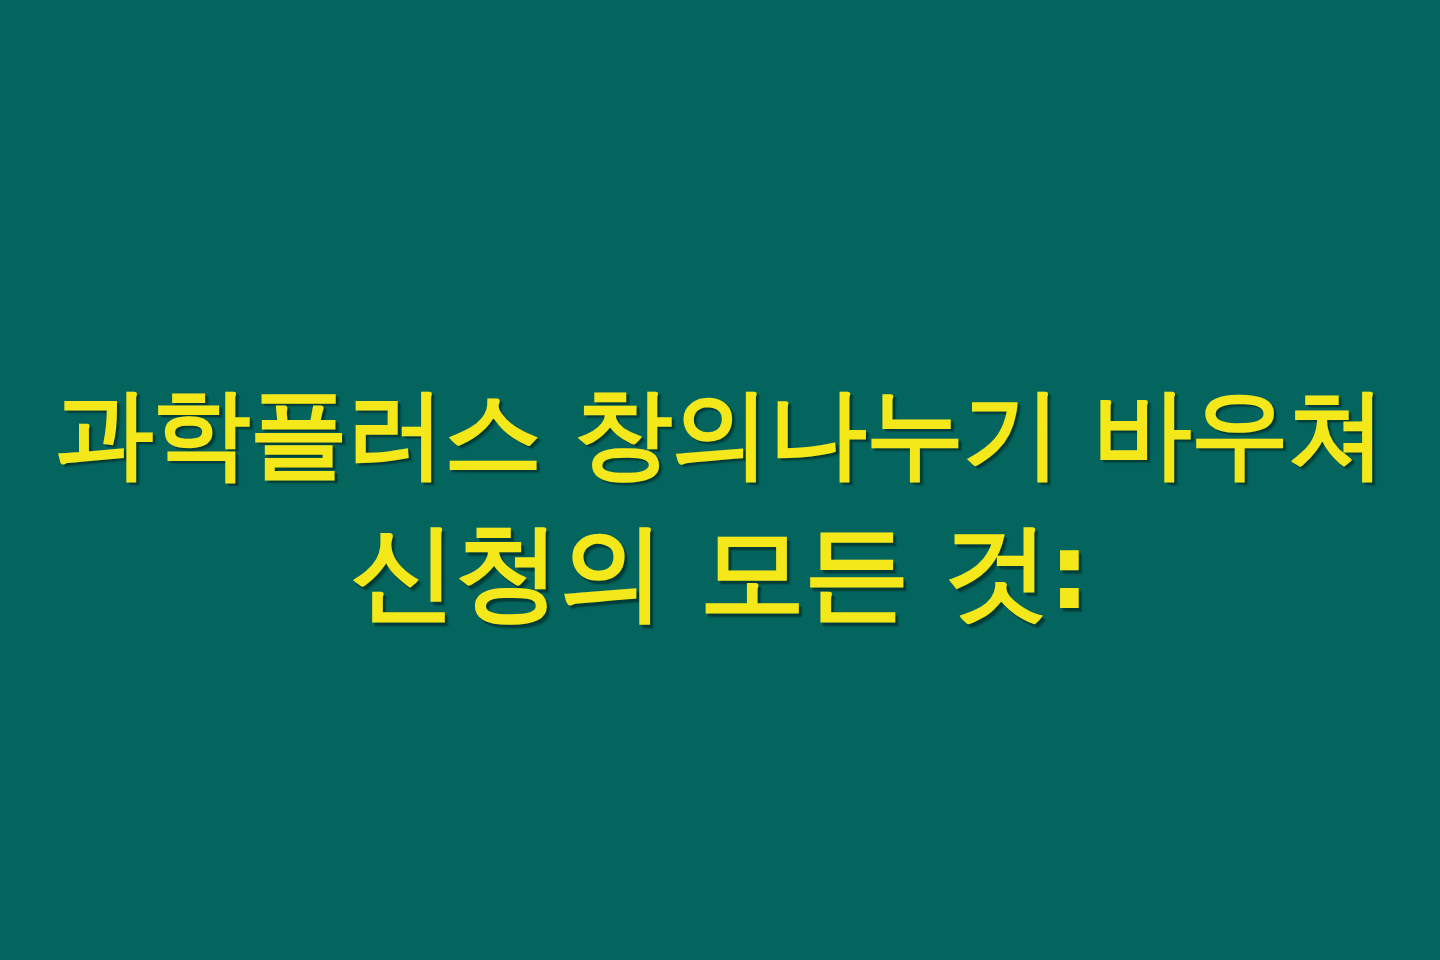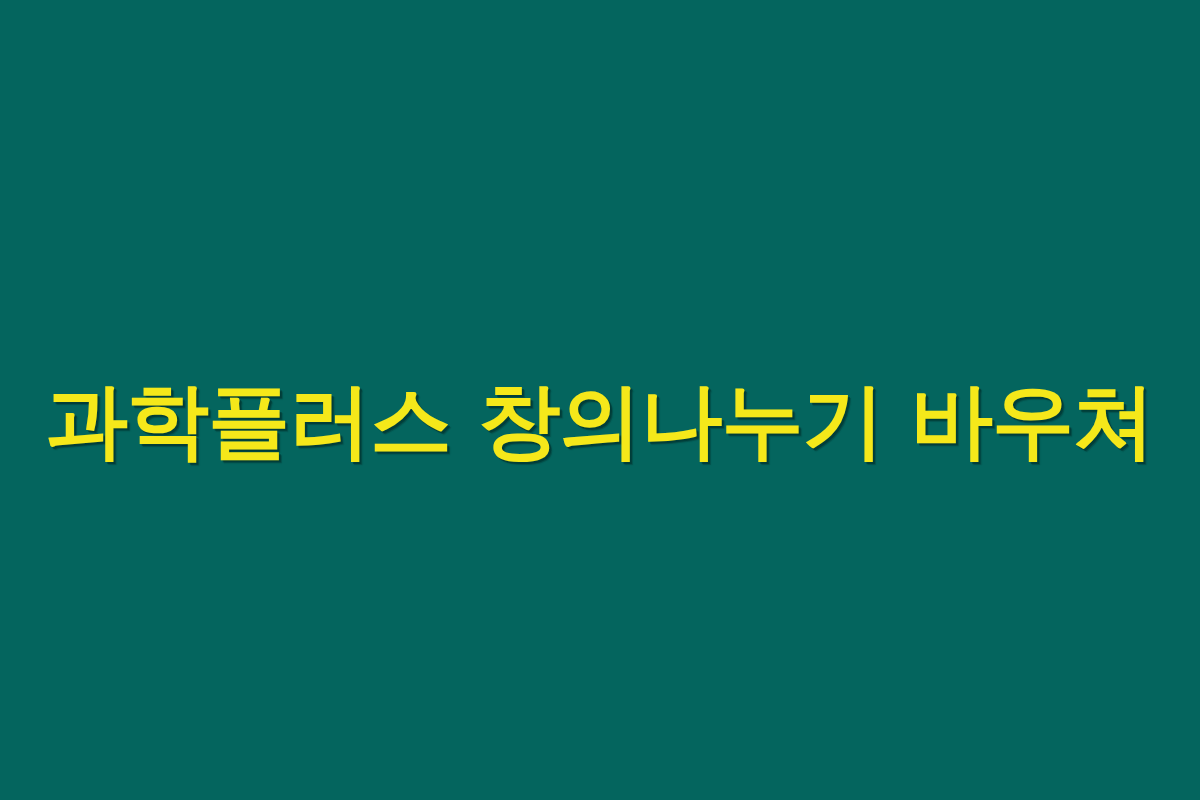--- a/index.html
+++ b/index.html
@@ -57,14 +57,15 @@
   .title-line.line-1 { font-size: 74px; }
   .title-line.line-2 { font-size: 74px; }
   .title-line.line-3 { font-size: 74px; }
 </style>
 </head>
 <body>
 
 <div id="thumbnail-card">
   <div id="title-block">
     <span class="title-line line-1" style="font-size: 82px; line-height: 111px; margin-top: 41px;">과학플러스 창의나누기 바우쳐</span>
+    <span class="title-line line-2" style="font-size: 88px; line-height: 119px;">신청의 모든 것:</span>
   </div>
 </div>
 
 </body></html>

